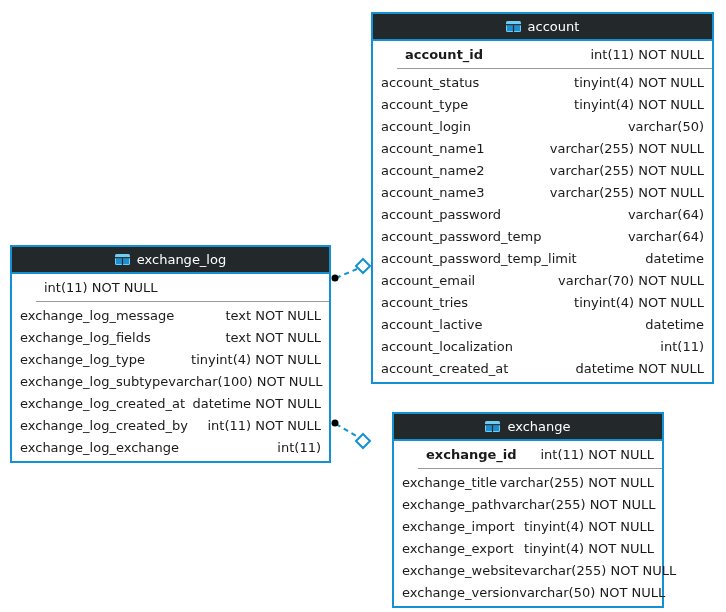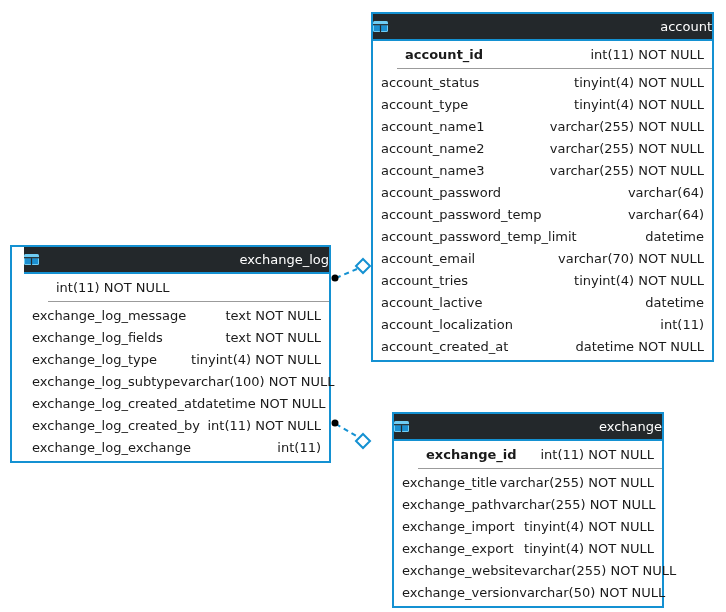--- a/index.html
+++ b/index.html
@@ -8,35 +8,35 @@
     font-family:"DejaVu Sans","Liberation Sans",sans-serif;
     font-size:13px;color:#1a1a1a;overflow:hidden;
   }
   .db-table{
     position:absolute;background:#ffffff;
     border:2px solid #1491d2;
     box-sizing:border-box;
   }
   .thead{
     background:#23282b;color:#ffffff;
-    height:25px;display:flex;align-items:center;justify-content:space-between;gap:7px;
+    height:25px;display:flex;align-items:center;justify-content:center;gap:7px;
     border-bottom:2px solid #1491d2;
     font-size:13px;
   }
   .ticon{display:inline-flex;align-items:center;}
   .pkwrap{border-bottom:1px solid #9b9b9b;padding:2px 0 3px 0;margin-left:24px;}
   .colwrap{padding:2px 0 3px 0;}
   .row{
     height:22px;display:flex;align-items:center;justify-content:space-between;
     padding:0 8px;white-space:nowrap;
   }
   .cname{text-align:left;}
   .ctype{text-align:left;color:#1a1a1a;}
   .pk .cname{font-weight:bold;}
-  #t-exchange-log{left:10px;top:245px;width:321px;padding-left:12px;}
+  #t-exchange-log{left:10px;top:245px;width:321px;}
   #t-account{left:371px;top:12px;width:343px;}
   #t-exchange{left:392px;top:412px;width:272px;}
   #rel-overlay{
     position:absolute;left:0;top:0;width:726px;height:612px;
     pointer-events:none;z-index:5;
   }
   #rel-overlay .hit{pointer-events:all;}
 </style>
 </head>
 <body>
@@ -109,20 +109,24 @@
     </div>
   </div>
   <div class="colwrap">
       <div class="row">
         <span class="cname">account_status</span>
         <span class="ctype">tinyint(4) NOT NULL</span>
       </div>
       <div class="row">
         <span class="cname">account_type</span>
         <span class="ctype">tinyint(4) NOT NULL</span>
+      </div>
+      <div class="row">
+        <span class="cname">account_login</span>
+        <span class="ctype">varchar(50)</span>
       </div>
       <div class="row">
         <span class="cname">account_name1</span>
         <span class="ctype">varchar(255) NOT NULL</span>
       </div>
       <div class="row">
         <span class="cname">account_name2</span>
         <span class="ctype">varchar(255) NOT NULL</span>
       </div>
       <div class="row">

